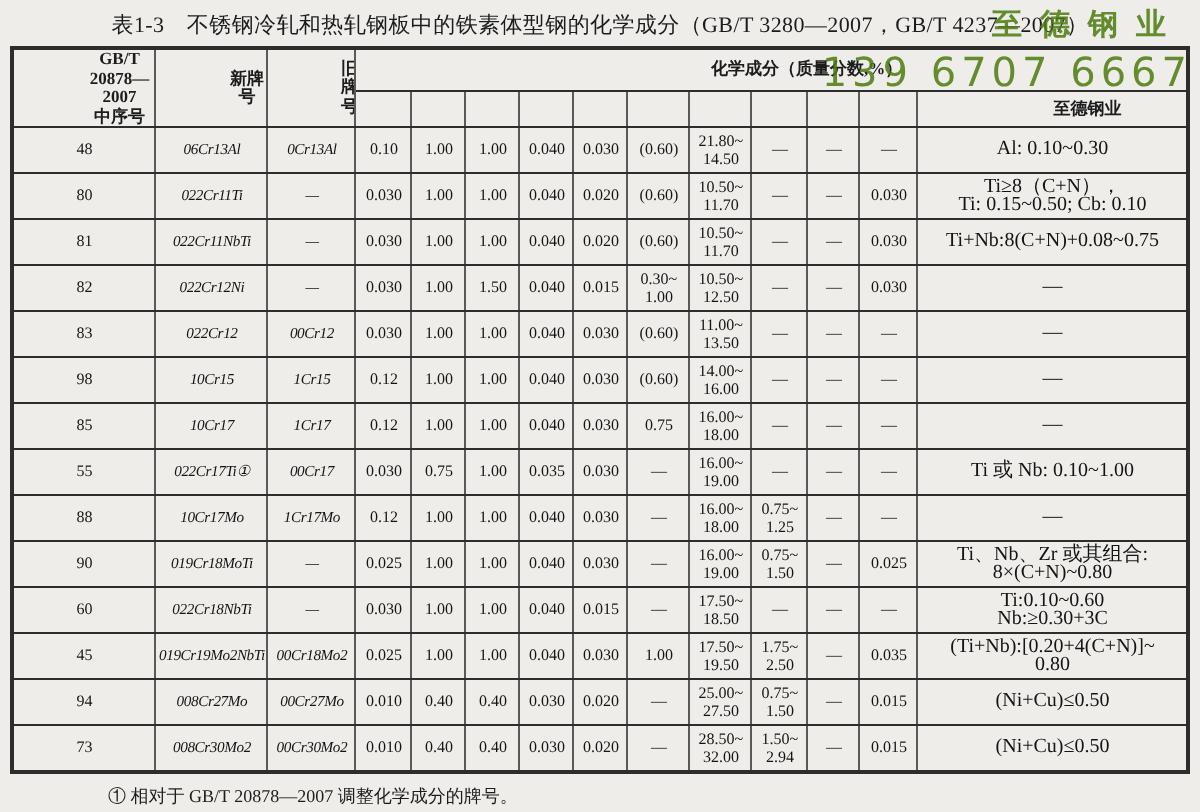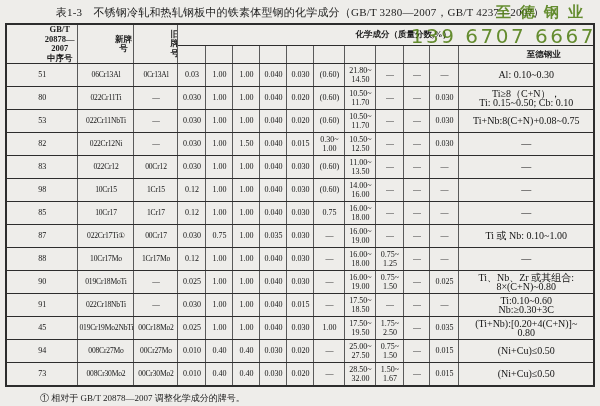--- a/index.html
+++ b/index.html
@@ -57,32 +57,32 @@
     padding:0 1px;
     font-size:8px;
     line-height:9.5px;
     white-space:pre-line;
     overflow:hidden;
   }
   table.main{border:2px solid #2d2d2d;}
   table.main th{font-weight:bold;font-size:8.5px;padding-left:36px;}
   th.serial-hdr{font-size:7.6px;line-height:10px;}
   tbody td{height:22px;color:#141414;}
-  tbody td:nth-child(2), tbody td:nth-child(3){font-size:7.6px;letter-spacing:-0.2px;}
+  tbody td:nth-child(2), tbody td:nth-child(3){font-size:7.6px;letter-spacing:-0.2px;font-style:italic;}
   tbody td:nth-child(14){font-size:10px;}
   thead tr.group-row th{height:19px;}
   thead tr.el-row th{height:17px;}
   .footnotes{
     margin:5px 0 0 34px;
     font-size:9px;
     line-height:13px;
     position:relative;z-index:2;
   }
   .footnotes .fn{white-space:nowrap;}
-  .footnotes .fn.first{margin-left:6px;}
+  .footnotes .fn.first{margin-left:20px;}
 </style>
 </head>
 <body>
 
 <div class="watermark company">至德钢业</div>
 <div class="watermark phone">139 6707 6667</div>
 
 <div class="page-title">表1-3　不锈钢冷轧和热轧钢板中的铁素体型钢的化学成分（GB/T 3280—2007，GB/T 4237—2007）</div>
 
 <table class="main">
@@ -119,24 +119,24 @@
       <th>Ni</th>
       <th>Cr</th>
       <th>Mo</th>
       <th>Cu</th>
       <th>N</th>
       <th>至德钢业</th>
     </tr>
   </thead>
   <tbody>
       <tr>
-        <td>51</td>
+        <td>48</td>
         <td>06Cr13Al</td>
         <td>0Cr13Al</td>
-        <td>0.03</td>
+        <td>0.10</td>
         <td>1.00</td>
         <td>1.00</td>
         <td>0.040</td>
         <td>0.030</td>
         <td>(0.60)</td>
         <td>21.80~
 14.50</td>
         <td>—</td>
         <td>—</td>
         <td>—</td>
@@ -154,21 +154,21 @@
         <td>(0.60)</td>
         <td>10.50~
 11.70</td>
         <td>—</td>
         <td>—</td>
         <td>0.030</td>
         <td>Ti≥8（C+N），
 Ti: 0.15~0.50; Cb: 0.10</td>
       </tr>
       <tr>
-        <td>53</td>
+        <td>81</td>
         <td>022Cr11NbTi</td>
         <td>—</td>
         <td>0.030</td>
         <td>1.00</td>
         <td>1.00</td>
         <td>0.040</td>
         <td>0.020</td>
         <td>(0.60)</td>
         <td>10.50~
 11.70</td>
@@ -240,21 +240,21 @@
         <td>0.030</td>
         <td>0.75</td>
         <td>16.00~
 18.00</td>
         <td>—</td>
         <td>—</td>
         <td>—</td>
         <td>—</td>
       </tr>
       <tr>
-        <td>87</td>
+        <td>55</td>
         <td>022Cr17Ti①</td>
         <td>00Cr17</td>
         <td>0.030</td>
         <td>0.75</td>
         <td>1.00</td>
         <td>0.035</td>
         <td>0.030</td>
         <td>—</td>
         <td>16.00~
 19.00</td>
@@ -294,21 +294,21 @@
         <td>16.00~
 19.00</td>
         <td>0.75~
 1.50</td>
         <td>—</td>
         <td>0.025</td>
         <td>Ti、Nb、Zr 或其组合:
 8×(C+N)~0.80</td>
       </tr>
       <tr>
-        <td>91</td>
+        <td>60</td>
         <td>022Cr18NbTi</td>
         <td>—</td>
         <td>0.030</td>
         <td>1.00</td>
         <td>1.00</td>
         <td>0.040</td>
         <td>0.015</td>
         <td>—</td>
         <td>17.50~
 18.50</td>
@@ -361,21 +361,21 @@
         <td>00Cr30Mo2</td>
         <td>0.010</td>
         <td>0.40</td>
         <td>0.40</td>
         <td>0.030</td>
         <td>0.020</td>
         <td>—</td>
         <td>28.50~
 32.00</td>
         <td>1.50~
-1.67</td>
+2.94</td>
         <td>—</td>
         <td>0.015</td>
         <td>(Ni+Cu)≤0.50</td>
       </tr>
     </tbody>
 </table>
 
 <div class="footnotes">
   <div class="fn first">① 相对于 GB/T 20878—2007 调整化学成分的牌号。</div>
   <div class="fn">注：表中所列成分除标明范围或最小值，其余均为最大值。括号内值为允许含有的最大值。</div>

